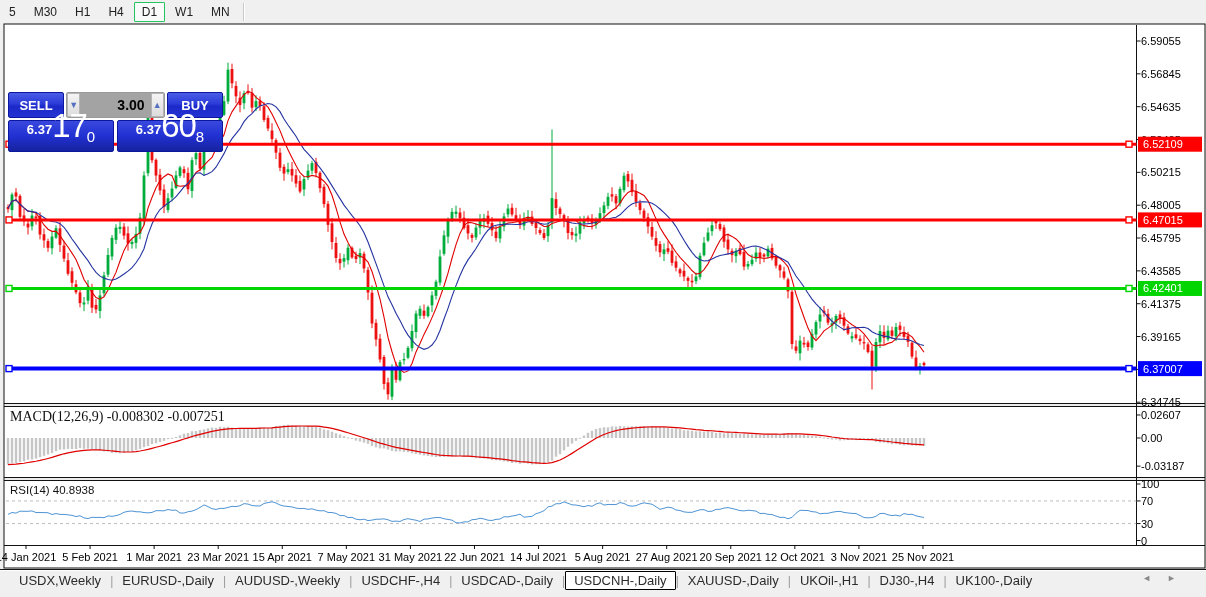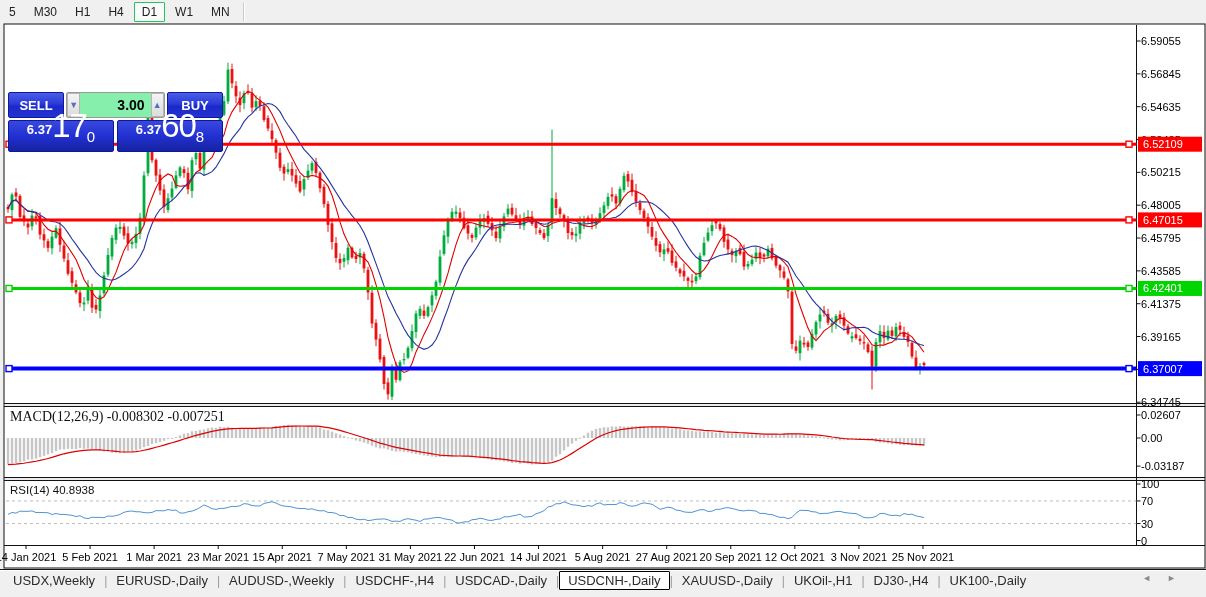--- a/index.html
+++ b/index.html
@@ -18,32 +18,32 @@
   
   #panel{position:absolute;left:8px;top:44px;width:215px;height:60px;margin-top:48px;}
   .pr1{display:flex;height:26px;}
   .btn-sb{width:56px;height:26px;box-sizing:border-box;color:#fff;font-size:13px;font-weight:600;
      display:flex;align-items:center;justify-content:center;
      background:linear-gradient(180deg,#4a5ce6 0%,#2b3bd8 45%,#1b29c8 55%,#2433d2 100%);
      border:1px solid #0c17a0;border-radius:2px;cursor:pointer;}
   .spin{flex:1;display:flex;height:26px;box-sizing:border-box;margin:0 2px;border:1px solid #9a9a9a;background:#fff;border-radius:2px;}
   .spin-btn{width:19px;background:linear-gradient(180deg,#f4f4f4,#dcdcdc);border:1px solid #b5b5b5;
      color:#5570c0;font-size:9px;display:flex;align-items:center;justify-content:center;cursor:pointer;}
-  .spin input{width:100%;border:0;outline:0;font-size:14px;font-weight:700;text-align:right;padding:0 6px;font-family:"Liberation Sans",sans-serif;background:#86efac;}
+  .spin input{width:100%;border:0;outline:0;font-size:14px;font-weight:700;text-align:right;padding:0 6px;font-family:"Liberation Sans",sans-serif;background:#a3a3a3;}
   .pr2{display:flex;height:32px;margin-top:2px;}
   .big-box{flex:1;box-sizing:border-box;color:#fff;border:1px solid #0c17a0;border-radius:2px;cursor:pointer;
      background:linear-gradient(180deg,#3949de 0%,#2130d2 50%,#16239f 100%);
      display:flex;align-items:flex-end;justify-content:center;padding-bottom:10px;}
   .big-box:first-child{margin-right:3px;}
   .bb-base{font-size:13px;font-weight:700;line-height:22px;}
   .bb-big{font-size:33px;font-weight:400;line-height:30px;letter-spacing:-1px;}
   .bb-sup{font-size:15px;line-height:28px;align-self:flex-start;margin-top:2px;}
   
   #tabbar{position:absolute;left:0;top:569px;width:1206px;height:22px;background:#f0f0f0;
-     border-top:1px solid #141414;box-shadow:inset 0 1px 0 #ffffff;display:flex;align-items:center;padding-left:4px;box-sizing:border-box;}
+     border-top:1px solid #141414;box-shadow:inset 0 1px 0 #ffffff;display:flex;align-items:center;padding-left:10px;box-sizing:border-box;}
   .tab{font-size:13px;color:#2b2b2b;padding:1px 9px;white-space:nowrap;cursor:pointer;}
   .tab.active{background:#fff;border:1px solid #000;border-radius:1px;padding:1px 8px;}
   .tab-sep{color:#9a9a9a;font-size:12px;}
   #tab-arrows{position:absolute;right:14px;top:573px;color:#8a8a8a;font-size:9px;letter-spacing:16px;cursor:pointer;}
 </style>
 </head>
 <body>
 
 <div id="app">
   <div id="tf-bar">

